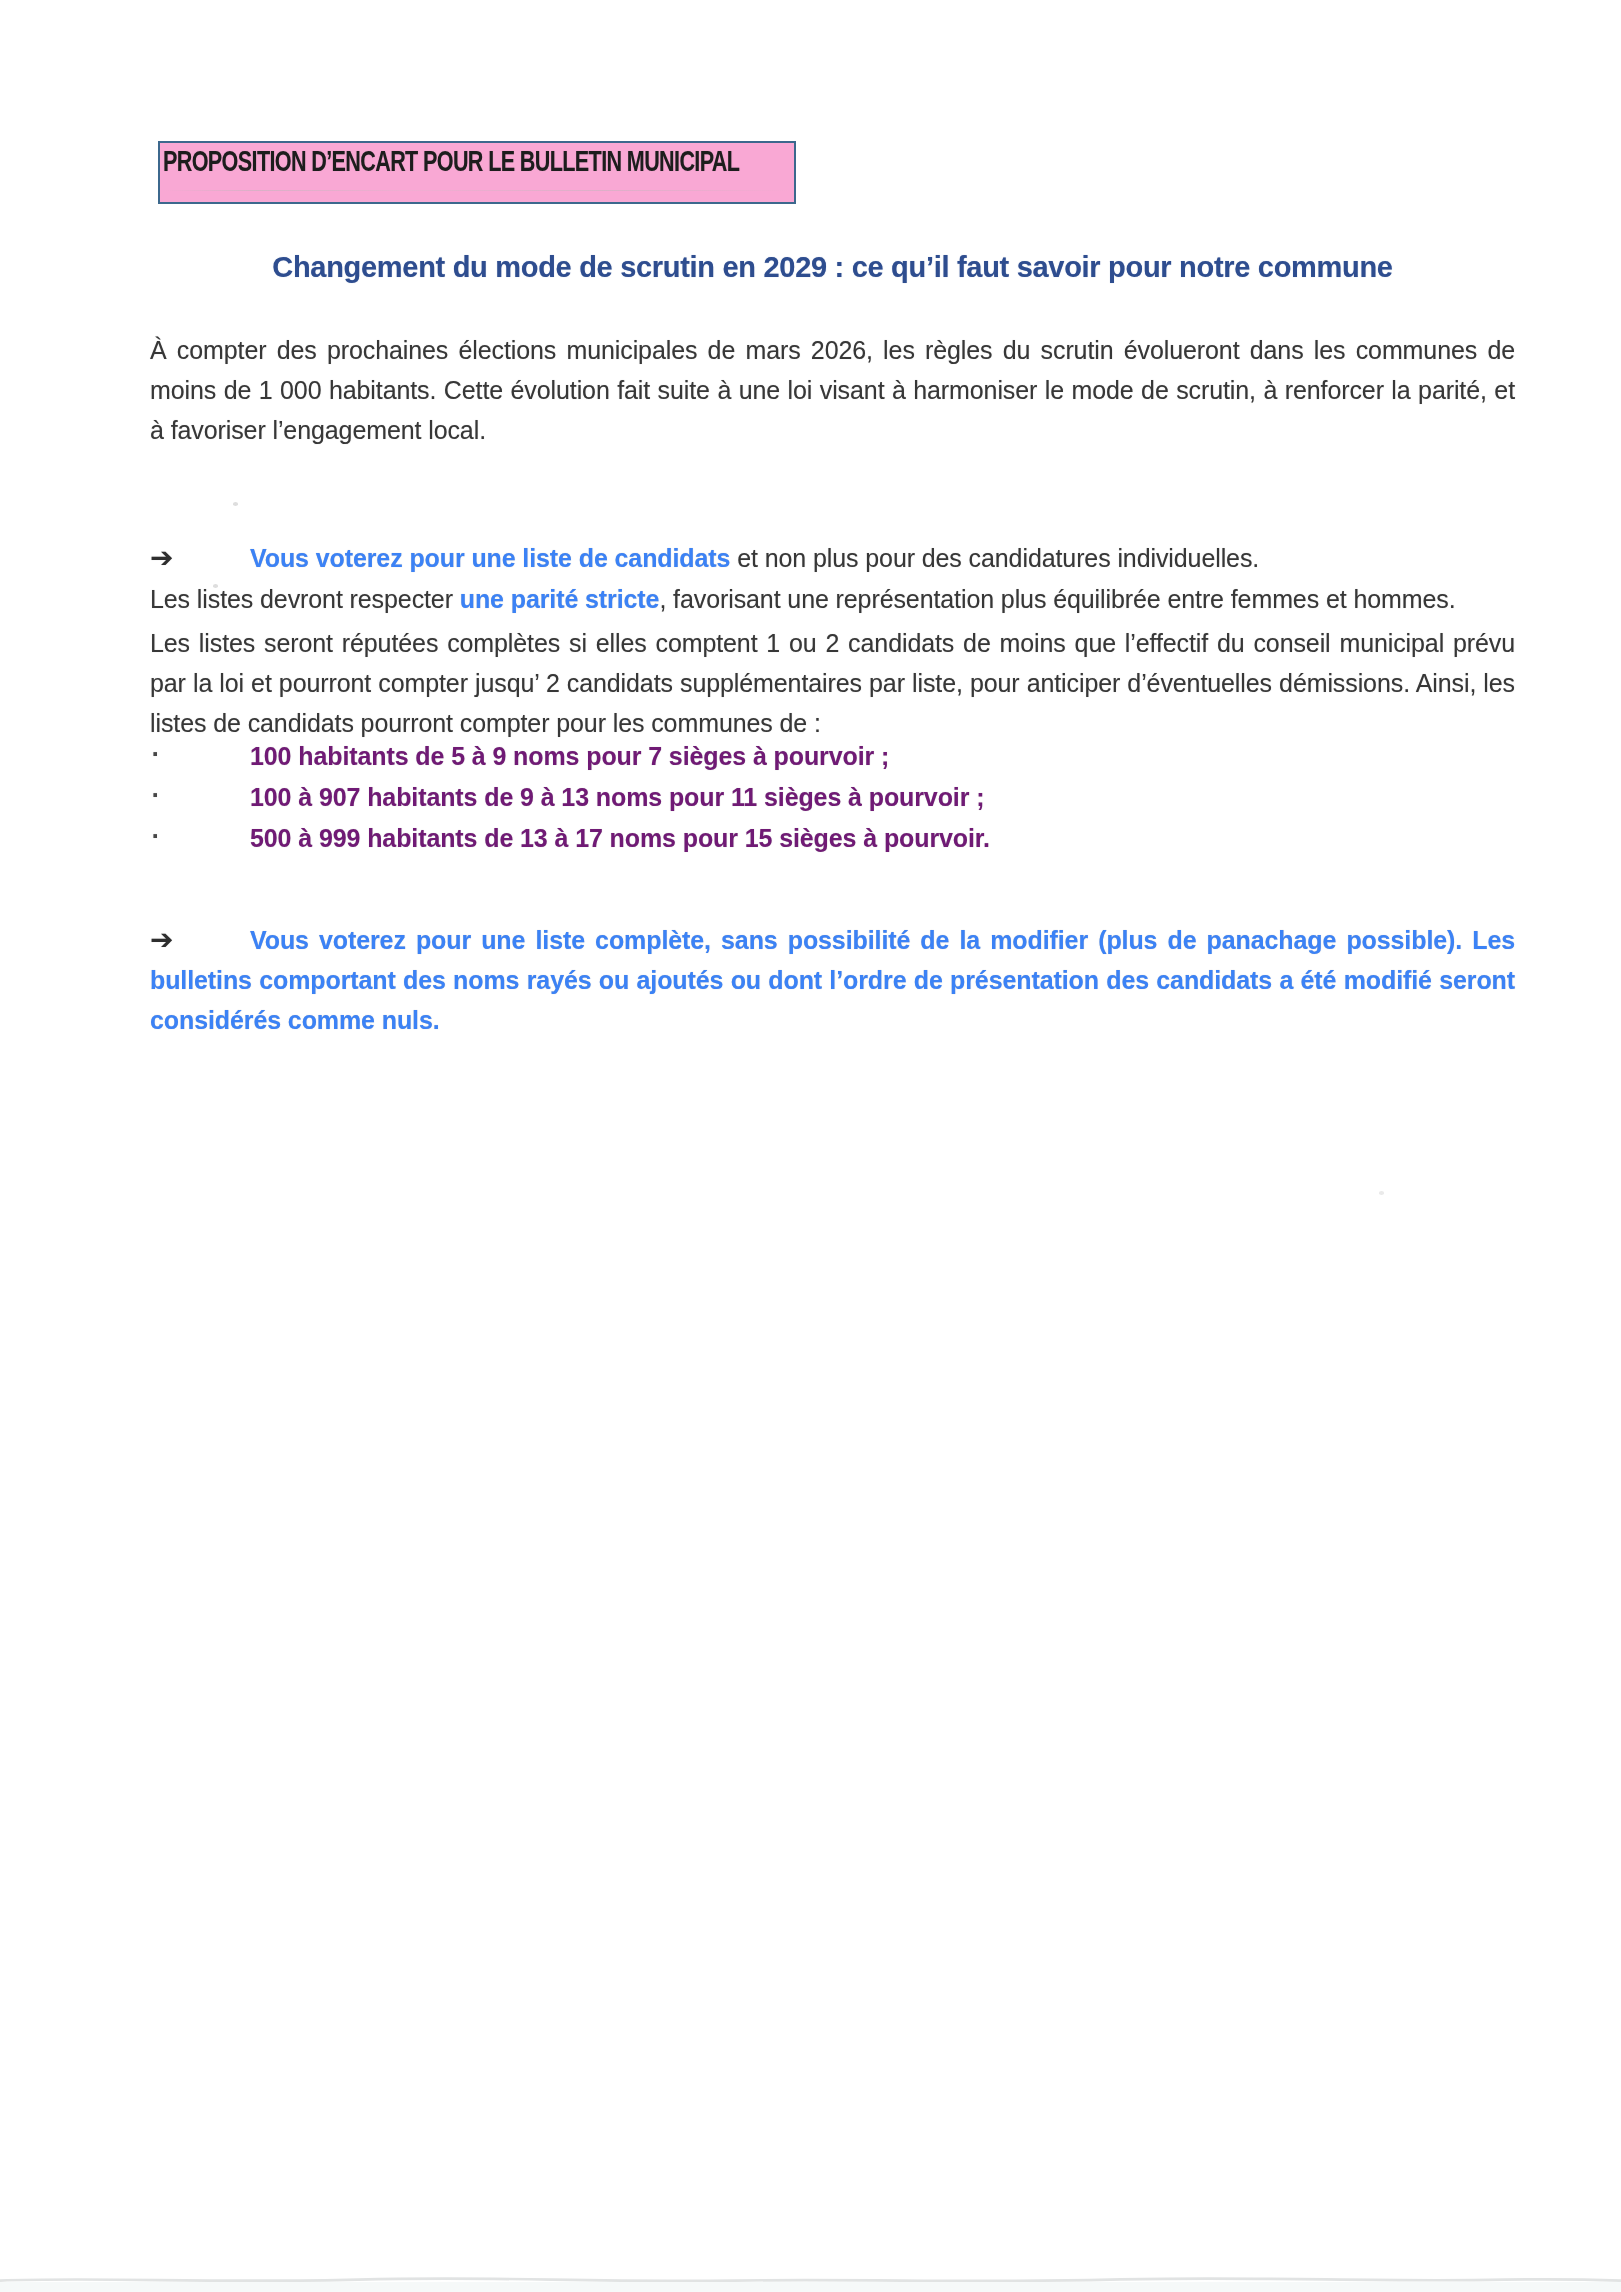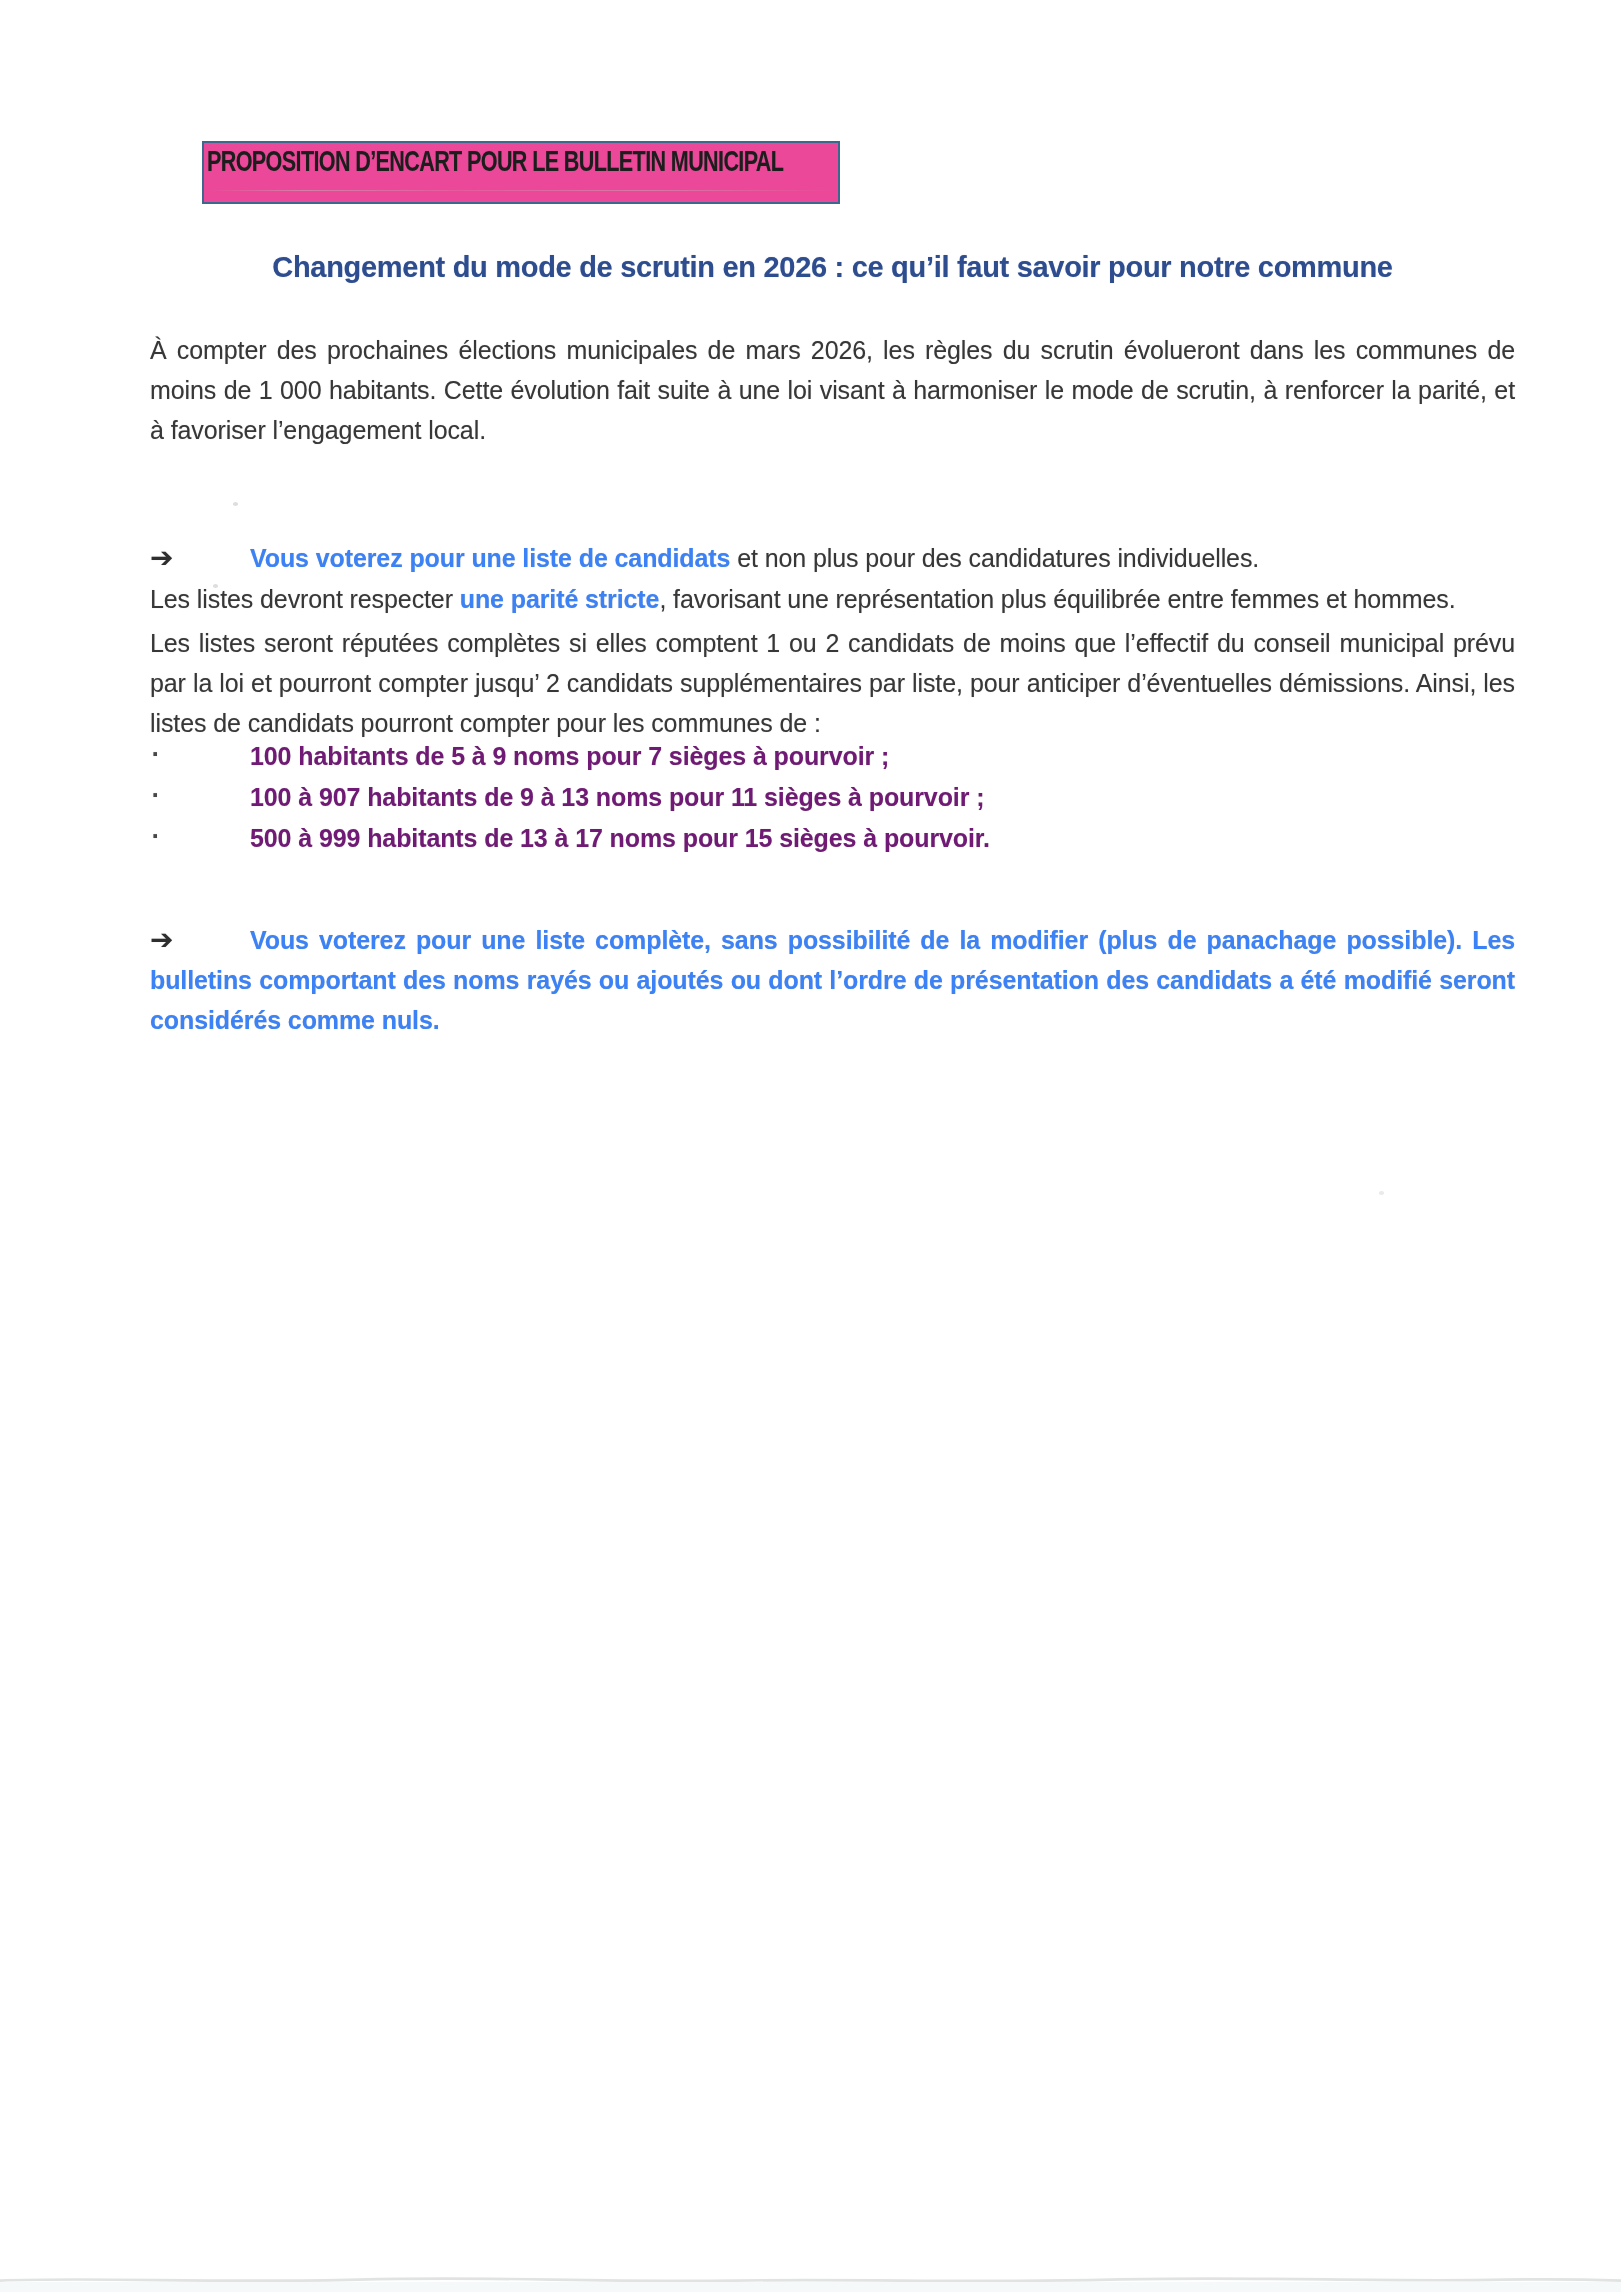--- a/index.html
+++ b/index.html
@@ -10,22 +10,21 @@
     font-family:"Liberation Sans",sans-serif;
     color:#373737;
     overflow:hidden;
     text-shadow:0 0 0.9px rgba(70,70,70,.35);
   }
   
   .header-box{
     position:absolute;left:158px;top:141px;
     width:634px;height:59px;
     border:2.7px solid #3c688d;
-    background:#ec4899;
-    margin-left:44px;
+    background:#f9a8d4;
   }
   .header-box-text{
     margin:0.9px 0 0 2.7px;
     font-size:30px;font-weight:700;letter-spacing:-0.9px;
     color:#1d1d1d;white-space:nowrap;
     transform:scaleX(.72);transform-origin:left top;
     width:140%;
   }
   .box-artifact{
     position:absolute;left:3.6px;right:3.6px;bottom:10.7px;height:1.8px;
@@ -88,21 +87,21 @@
 </head>
 <body>
 
 <div class="page">
 
   <div class="header-box">
     <div class="header-box-text">PROPOSITION D’ENCART POUR LE BULLETIN MUNICIPAL</div>
     <div class="box-artifact"></div>
   </div>
 
-  <h1 class="title">Changement du mode de scrutin en 2026 : ce qu’il faut savoir pour notre commune</h1>
+  <h1 class="title">Changement du mode de scrutin en 2029 : ce qu’il faut savoir pour notre commune</h1>
 
   <p class="body-block justify intro">À compter des prochaines élections municipales de mars 2026, les règles du scrutin évolueront dans les communes de moins de 1 000 habitants. Cette évolution fait suite à une loi visant à harmoniser le mode de scrutin, à renforcer la parité, et à favoriser l’engagement local.</p>
 
 
   <p class="body-block nowrap point1-lead"><span class="arrow">➔</span><span class="b">Vous voterez pour une liste de candidats</span><span> et non plus pour des candidatures individuelles.</span></p>
 
   <p class="body-block nowrap point1-line2"><span>Les listes devront respecter </span><span class="b">une parité stricte</span><span>, favorisant une représentation plus équilibrée entre femmes et hommes.</span></p>
 
   <p class="body-block justify point1-para">Les listes seront réputées complètes si elles comptent 1 ou 2 candidats de moins que l’effectif du conseil municipal prévu par la loi et pourront compter jusqu’ 2 candidats supplémentaires par liste, pour anticiper d’éventuelles démissions. Ainsi, les listes de candidats pourront compter pour les communes de :</p>
 

